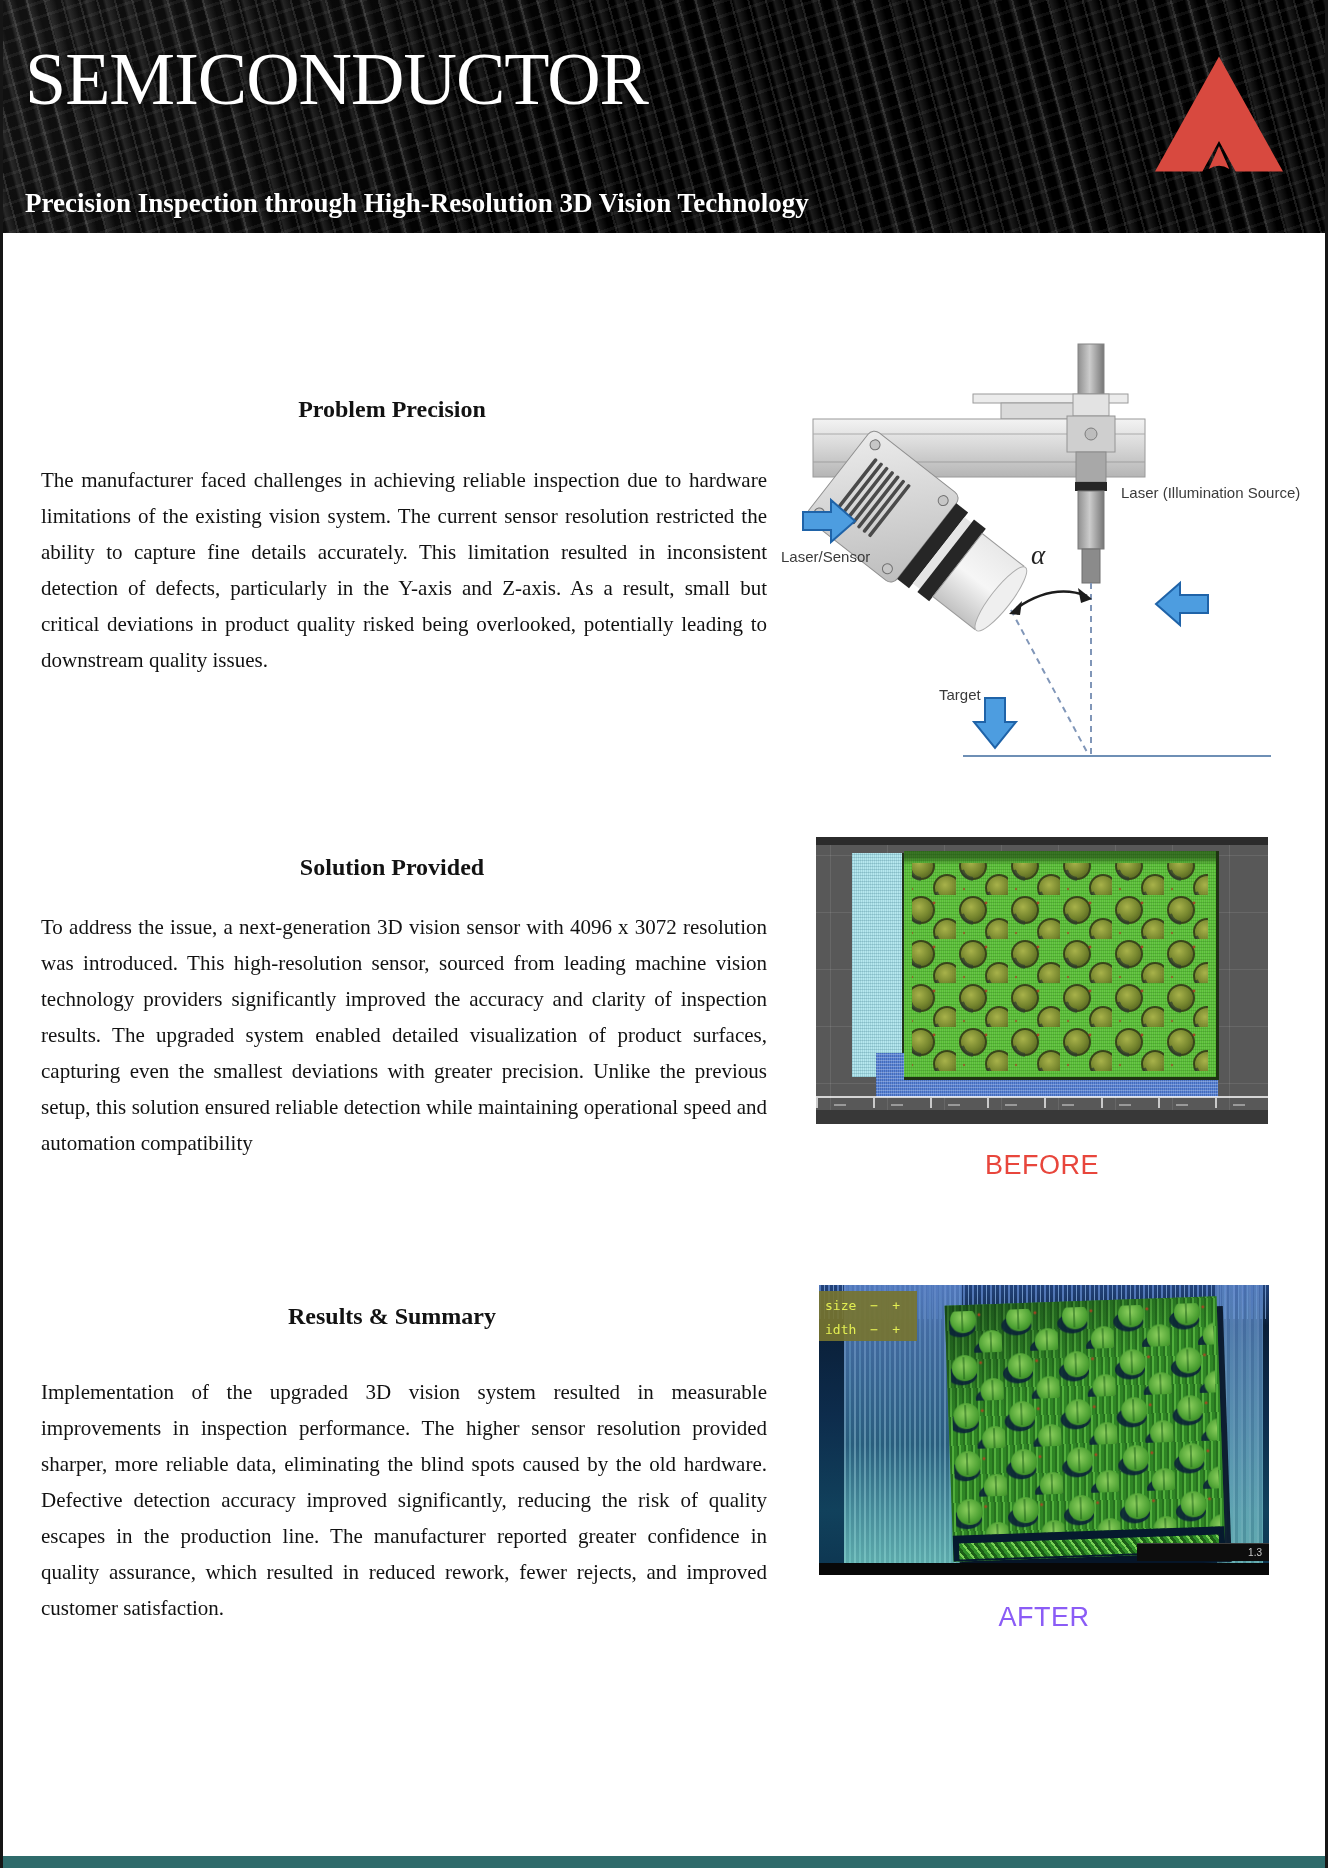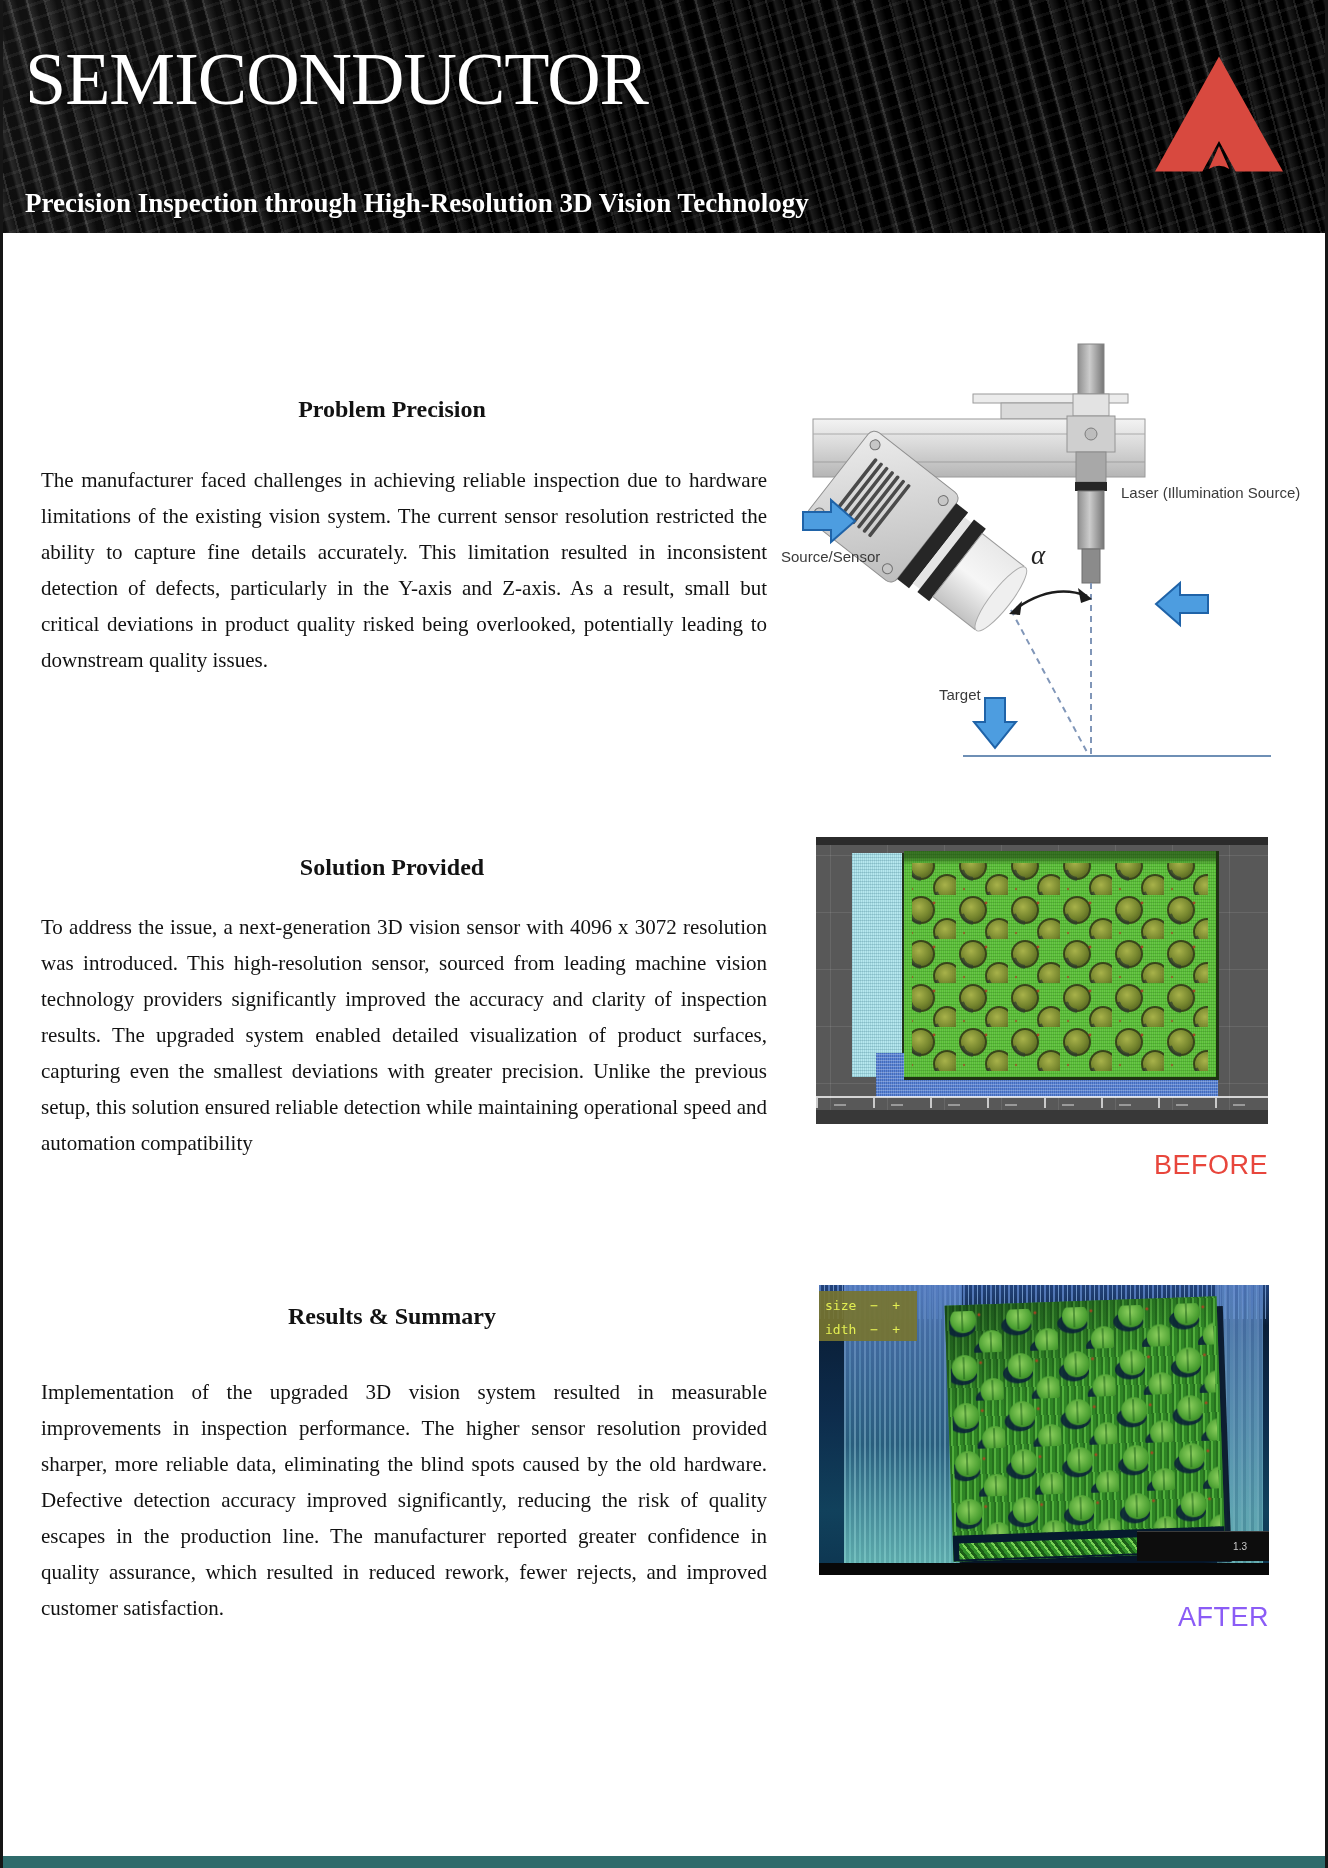--- a/index.html
+++ b/index.html
@@ -41,21 +41,21 @@
   
   .diag{position:absolute;left:770px;top:288px;width:558px;height:490px;}
   .diag svg{position:absolute;left:0;top:0;}
   .dlabel{
     position:absolute;font-family:"Liberation Sans",sans-serif;
     color:#3a3a3a;font-size:15px;white-space:nowrap;
   }
   .dlabel.alpha{font-family:"Liberation Serif",serif;font-size:27px;color:#222;font-style:italic;}
   
   .fig-label{
-    position:absolute;text-align:right;
+    position:absolute;text-align:center;
     font-family:"Liberation Sans",sans-serif;font-size:27px;font-weight:500;letter-spacing:.5px;
   }
   
   .before{position:absolute;left:813px;top:837px;width:452px;height:287px;background:#585858;overflow:hidden;}
   .bf-top{position:absolute;left:0;top:0;right:0;height:8px;background:#2b2b2b;}
   .bf-grid{
     position:absolute;left:0;top:8px;right:0;bottom:14px;
     background-image:
       linear-gradient(rgba(255,255,255,.09) 1px, transparent 1px),
       linear-gradient(90deg, rgba(255,255,255,.09) 1px, transparent 1px);
@@ -132,23 +132,23 @@
     background-image:repeating-linear-gradient(55deg,#2f8f28 0 3px,#78d055 3px 5px,#1c5e18 5px 8px);
   }
   .af-overlay{
     position:absolute;left:0;top:6px;width:98px;height:50px;
     background:rgba(118,116,48,.92);color:#e3ef52;
     font-family:"DejaVu Sans Mono",monospace;font-size:13px;line-height:24px;
     padding:3px 6px;box-sizing:border-box;
   }
   .af-overlay .row{display:flex;gap:14px;white-space:nowrap;}
   .af-scalebar{
-    position:absolute;right:0;bottom:14px;width:132px;height:30px;background:#0d0d0d;
+    position:absolute;right:0;bottom:14px;width:132px;height:18px;background:#0d0d0d;
     color:#c9c9c9;font-family:"Liberation Sans",sans-serif;font-size:10px;
-    display:flex;align-items:center;justify-content:flex-end;padding-right:22px;box-sizing:border-box;
+    display:flex;align-items:center;justify-content:flex-end;padding-right:7px;box-sizing:border-box;
     border-top:1px solid #3c3c3c;
   }
   .af-bottom{position:absolute;left:0;right:0;bottom:0;height:12px;background:#080808;}
   
   .footer-bar{position:absolute;left:-3px;bottom:0;width:1328px;height:12px;}
 </style>
 </head>
 <body>
 
 <div class="page">
@@ -233,21 +233,21 @@
       <line x1="238" y1="322" x2="315" y2="466" stroke="#8096b8" stroke-width="2" stroke-dasharray="6 5"></line>
       <line x1="318" y1="295" x2="318" y2="466" stroke="#8096b8" stroke-width="2" stroke-dasharray="6 5"></line>
 
       <path d="M244,320 Q280,295 314,308" fill="none" stroke="#1c1c1c" stroke-width="2.5"></path>
       <polygon points="236,326 249,313 247,327" fill="#1c1c1c"></polygon>
       <polygon points="319,311 305,300 308,315" fill="#1c1c1c"></polygon>
 
       <polygon points="212,410 232,410 232,434 243,434 222,460 201,434 212,434" fill="#4d9de0" stroke="#1f63a8" stroke-width="2"></polygon>
       <line x1="190" y1="468" x2="498" y2="468" stroke="#6e8fb5" stroke-width="2"></line>
     </svg>
-    <span class="dlabel" style="left:8px;top:260px;">Source/Sensor</span>
+    <span class="dlabel" style="left:8px;top:260px;">Laser/Sensor</span>
     <span class="dlabel" style="left:348px;top:196px;">Laser (Illumination Source)</span>
     <span class="dlabel" style="left:166px;top:398px;">Target</span>
     <span class="dlabel alpha" style="left:258px;top:252px;">α</span>
   </div>
 
   <h2 class="col sec-h" id="h2" style="position:absolute;">Solution Provided</h2>
   <p class="col sec-p" id="p2" style="position:absolute;">To address the issue, a next-generation 3D vision sensor with 4096 x 3072 resolution was introduced. This high-resolution sensor, sourced from leading machine vision technology providers significantly improved the accuracy and clarity of inspection results. The upgraded system enabled detailed visualization of product surfaces, capturing even the smallest deviations with greater precision. Unlike the previous setup, this solution ensured reliable detection while maintaining operational speed and automation compatibility</p>
 
   <div class="before">
     <div class="bf-top"></div>

